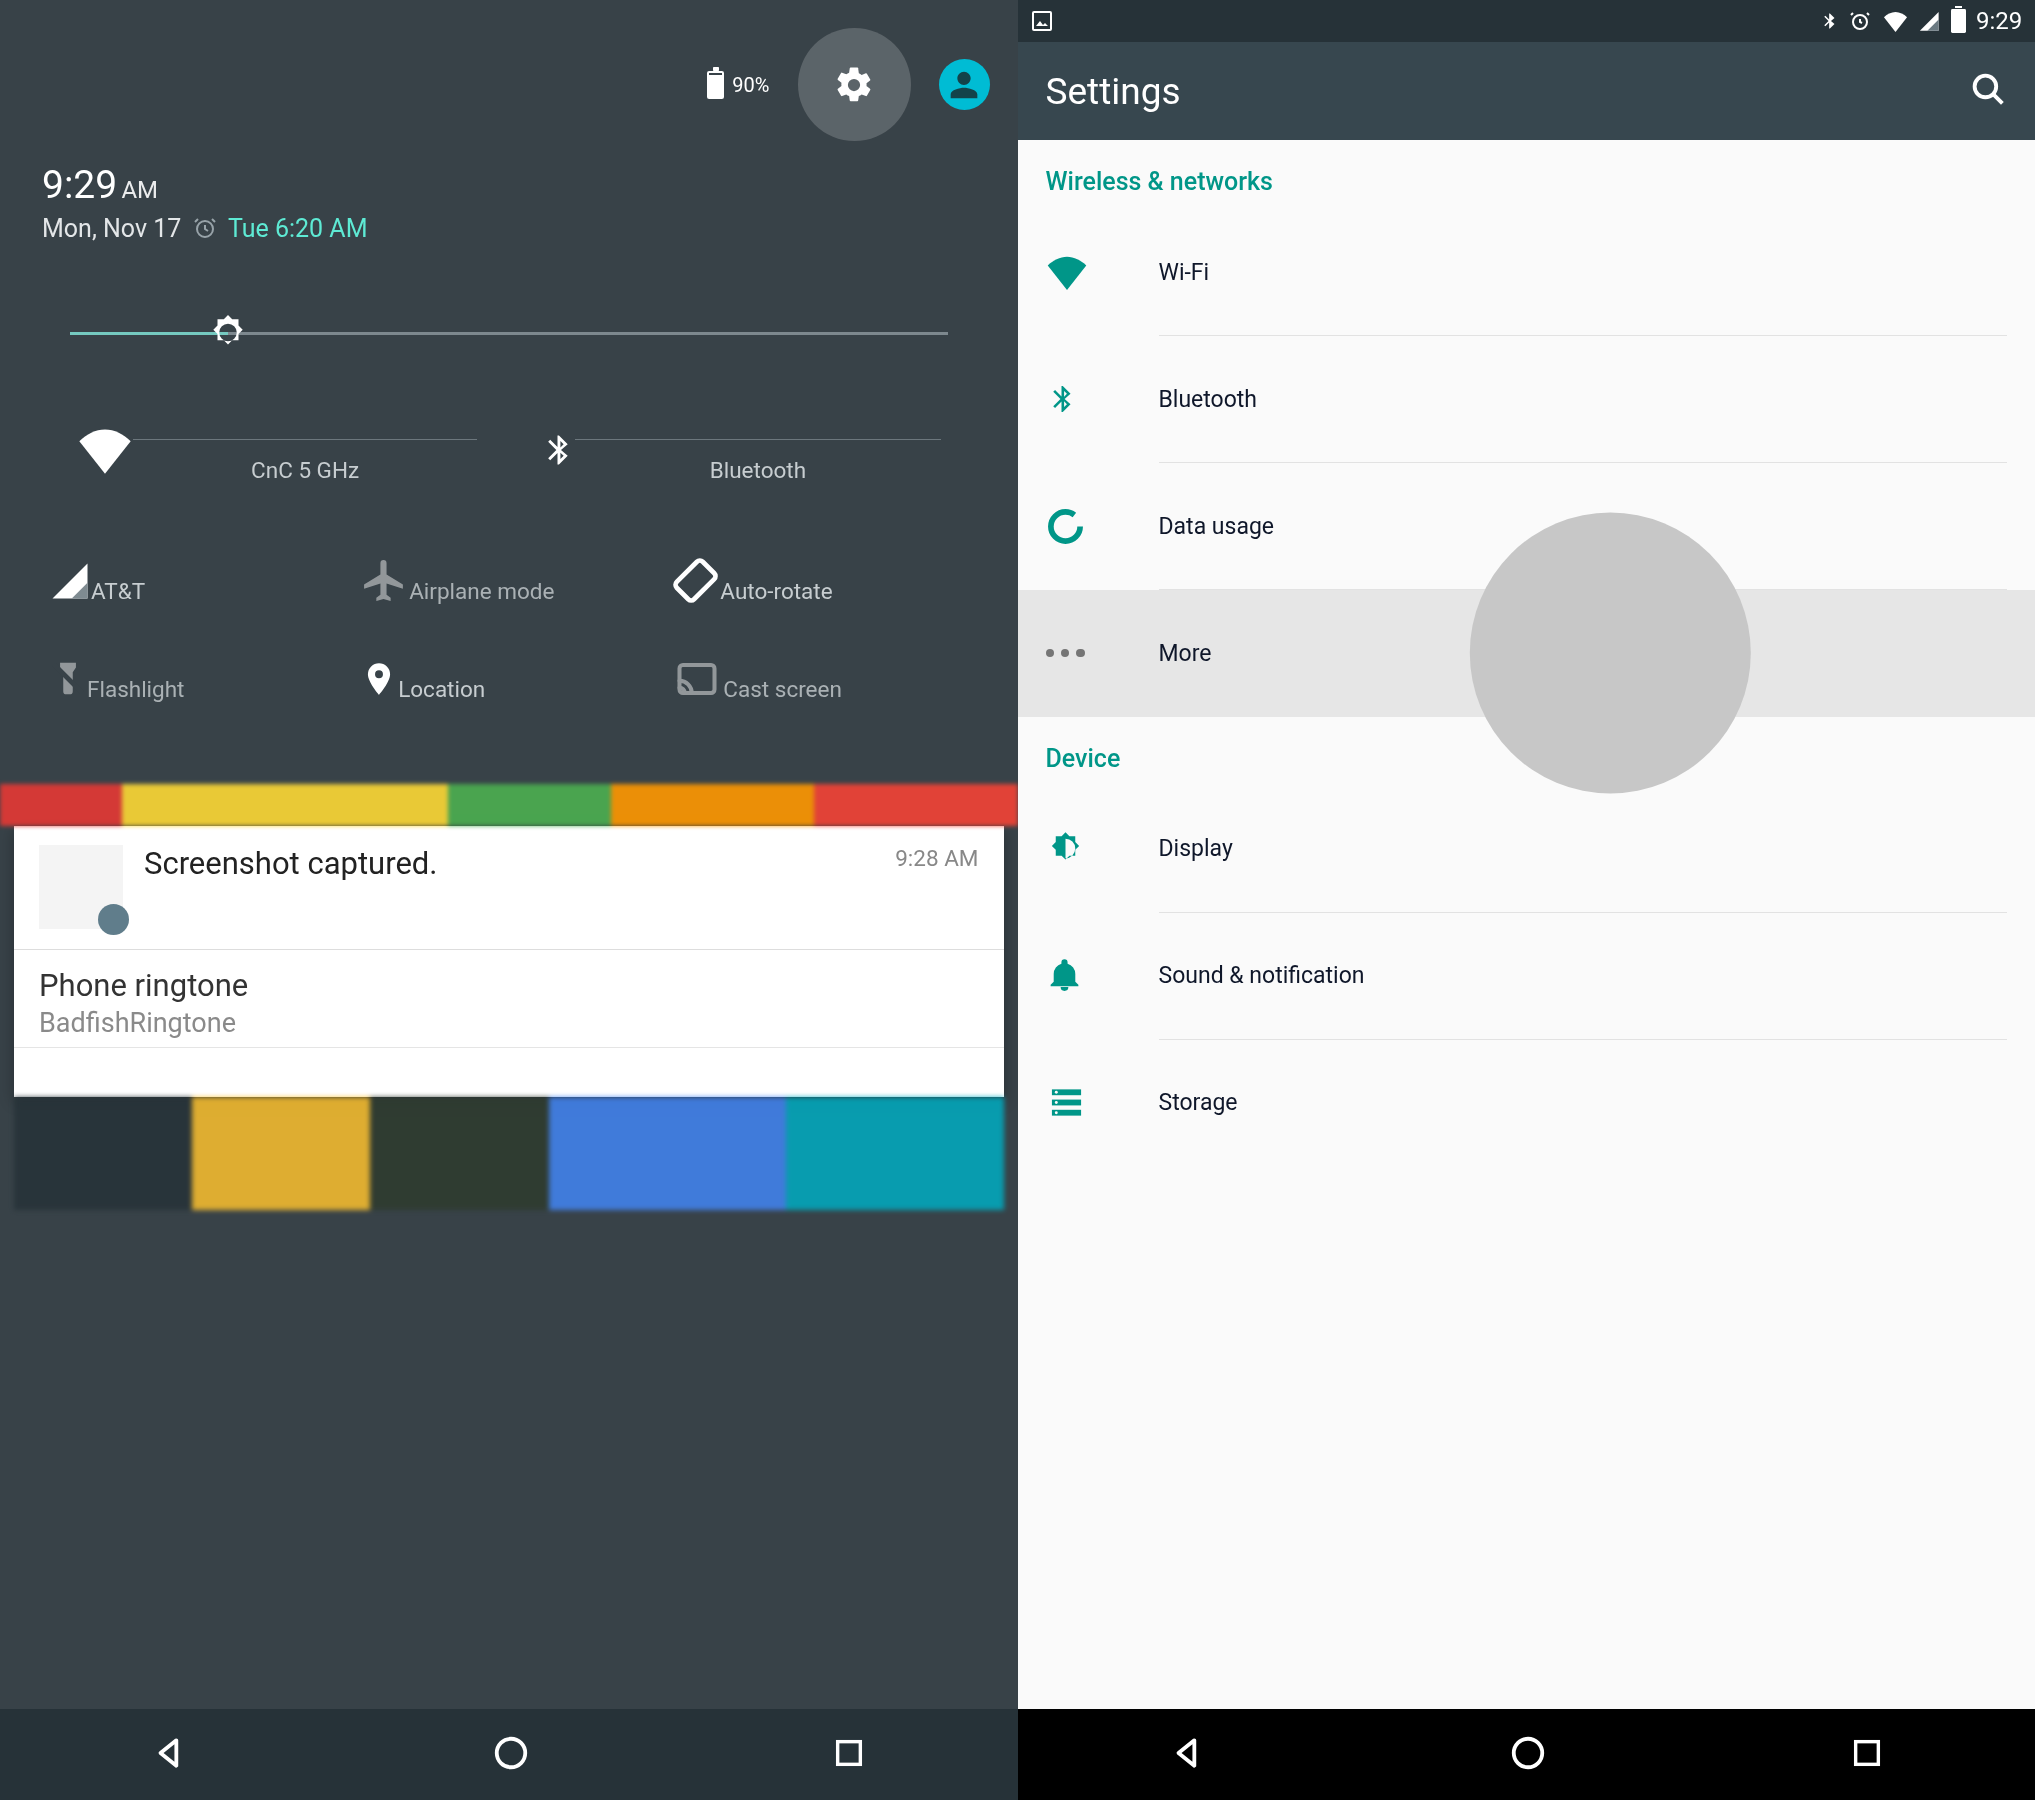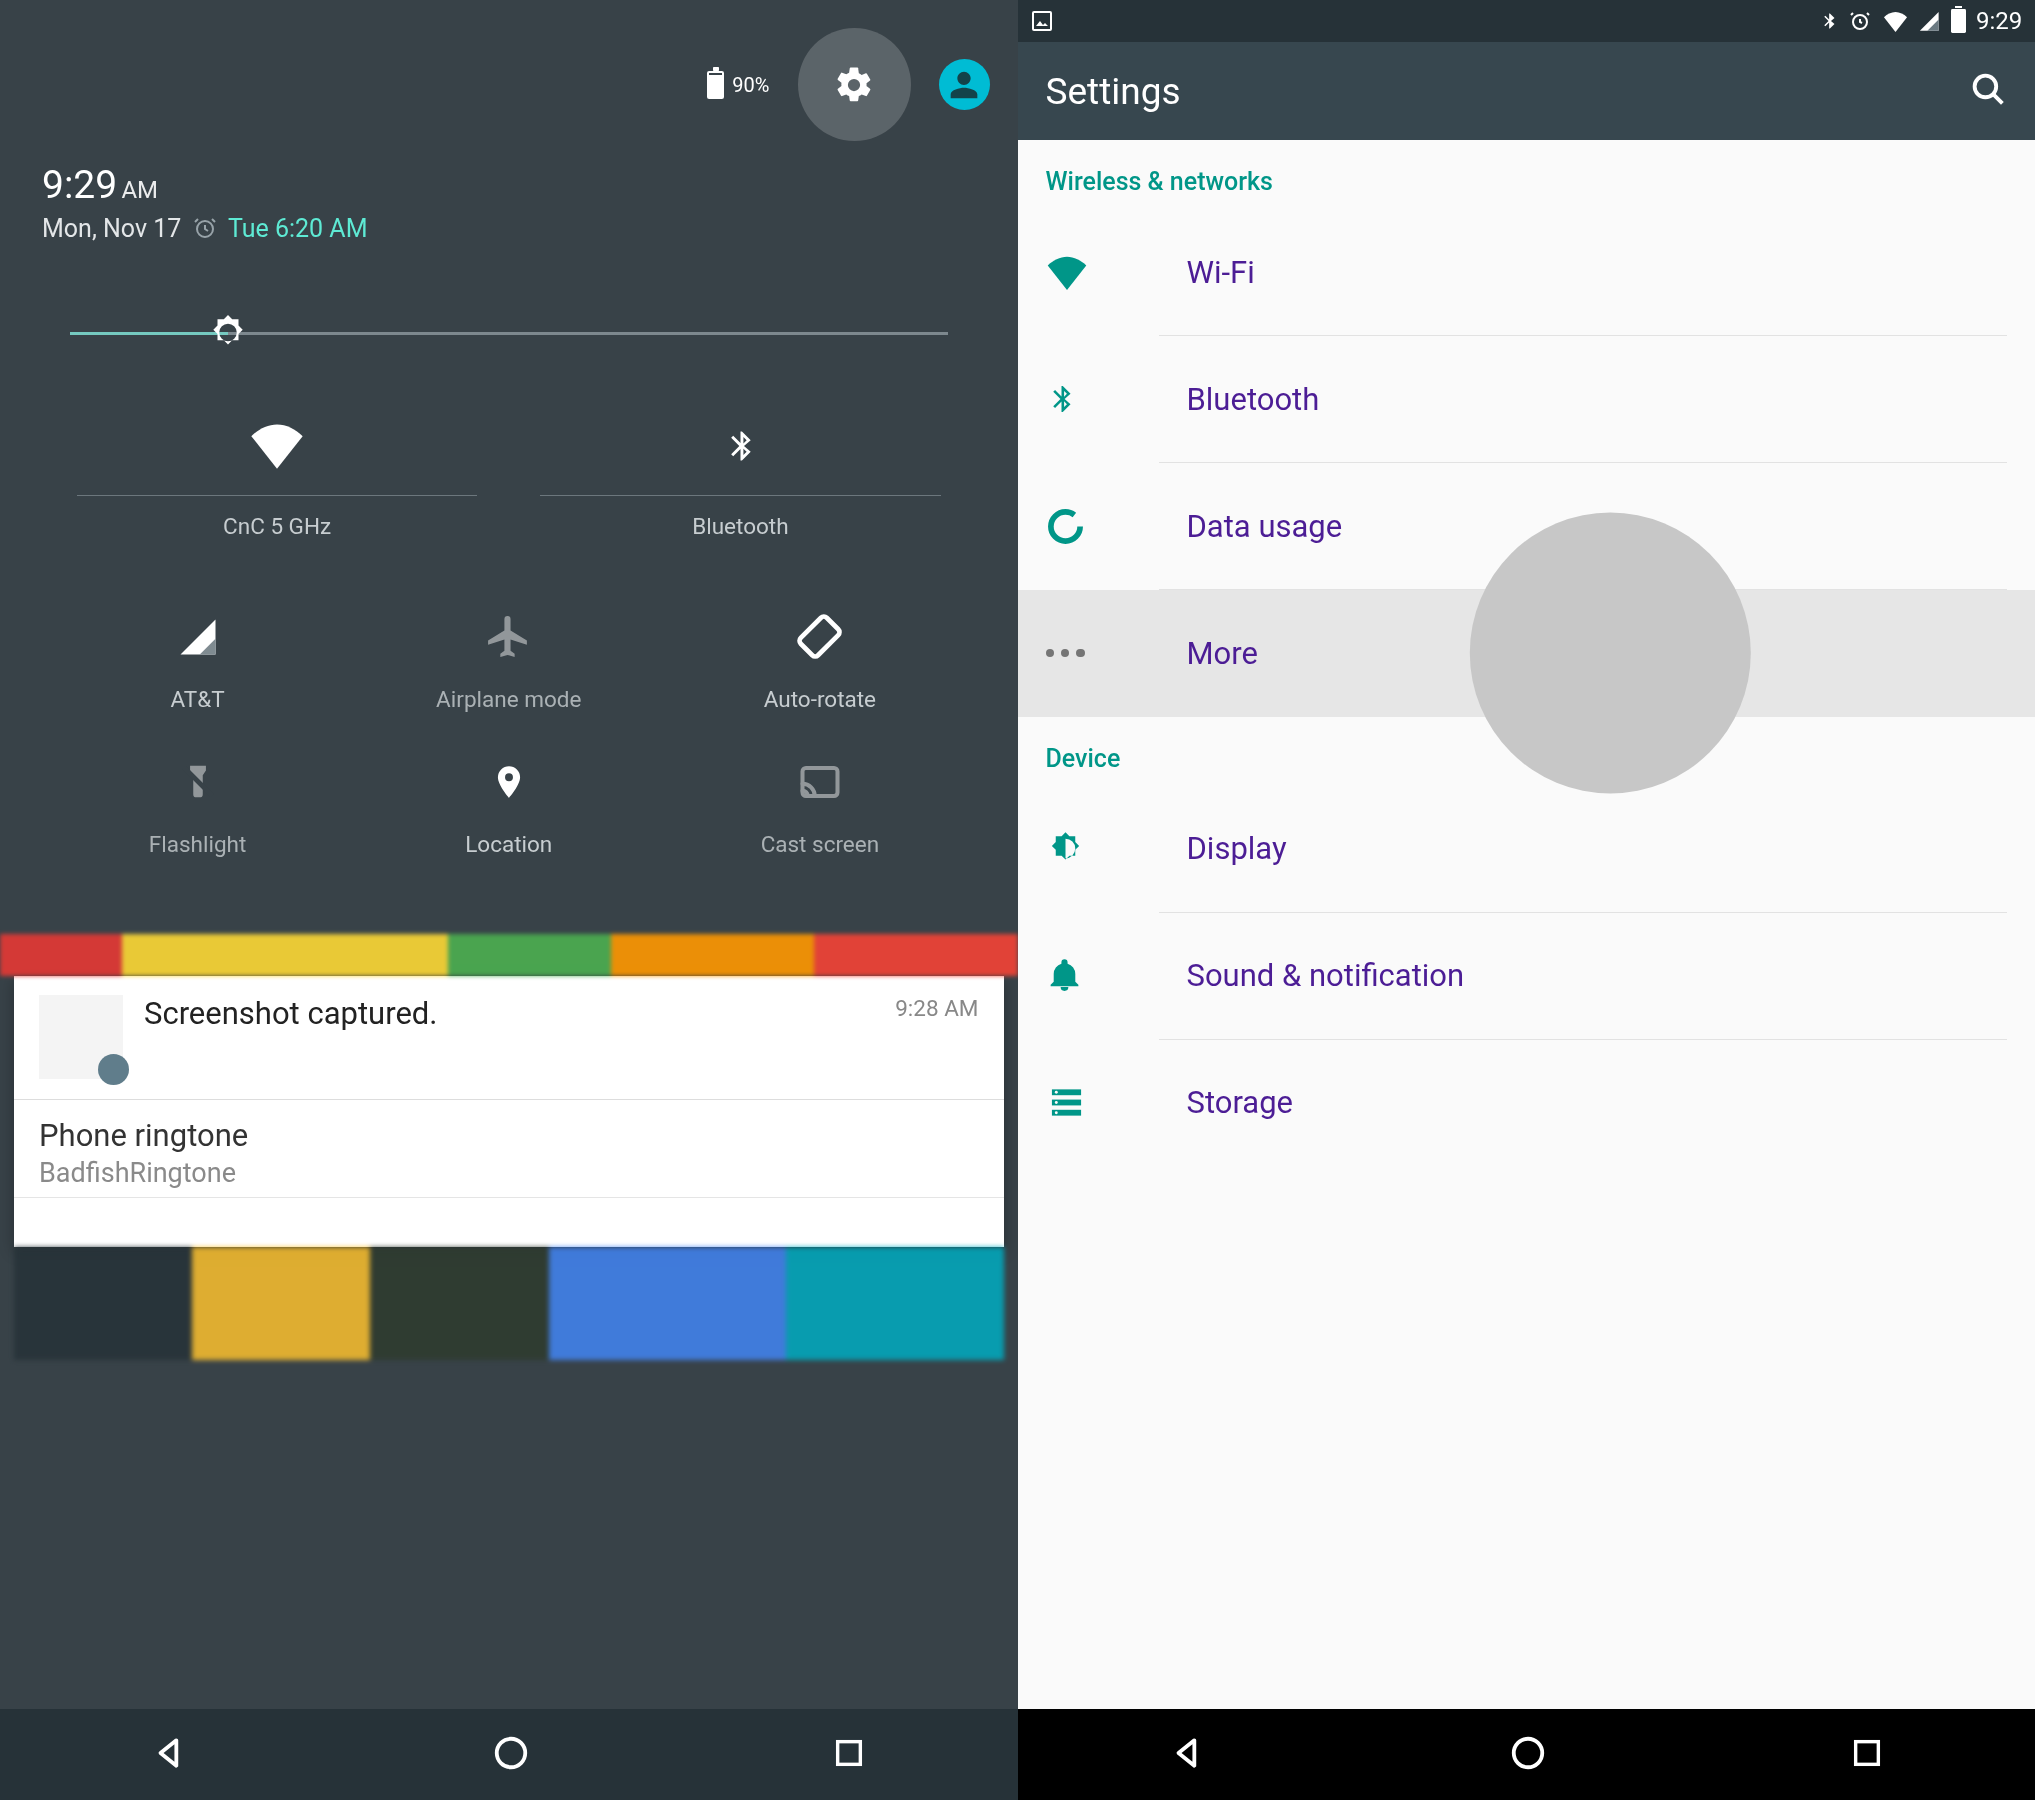--- a/index.html
+++ b/index.html
@@ -70,21 +70,21 @@
     transform: translate(-50%, -50%);
   }
 
   .qs-tiles {
     display: grid;
     grid-template-columns: 1fr 1fr 1fr;
     gap: 0;
     padding: 28px 14px 56px;
   }
   .qs-tile {
-    display: flex; flex-direction: column; align-items: center;
+    display: flex; flex-direction: row; align-items: center;
     padding: 21px 7px;
   }
   .qs-tile-icon { height: 56px; display: flex; align-items: center; justify-content: center; }
   .qs-tile-label { font-size: 22.5px; color: #c7cdd0; margin-top: 21px; text-align: center; }
   .qs-top2 {
     display: grid;
     grid-template-columns: 1fr 1fr;
     padding: 21px 35px 7px;
     gap: 35px;
   }
@@ -169,21 +169,21 @@
   .settings-list { }
   .settings-item {
     display: flex; align-items: center;
     height: 127px;
     padding: 0 28px;
     position: relative;
   }
   .settings-item .icon-col {
     width: 113px; display: flex; justify-content: flex-start;
   }
-  .settings-item-label { font-size: 31px; color: #4c1d95; margin-left: 28px; }
+  .settings-item-label { font-size: 23px; color: #0f172a; }
   .settings-item.ripple { background: #e6e6e6; }
   .settings-item .ripple-circle {
     position: absolute; width: 281px; height: 281px;
     background: #c7c7c7; border-radius: 50%;
     left: 50%; top: 50%; transform: translate(-20%, -50%);
   }
   .item-divider { position: absolute; bottom: 0; left: 141px; right: 28px; height: 0.7px; background: #e2e2e2; }
   .settings-item.ripple + .section-header { margin-top: 0; }
   .dots { display: flex; gap: 7px; }
   .dots span { width: 8.4px; height: 8.4px; border-radius: 50%; background: #757575; }

